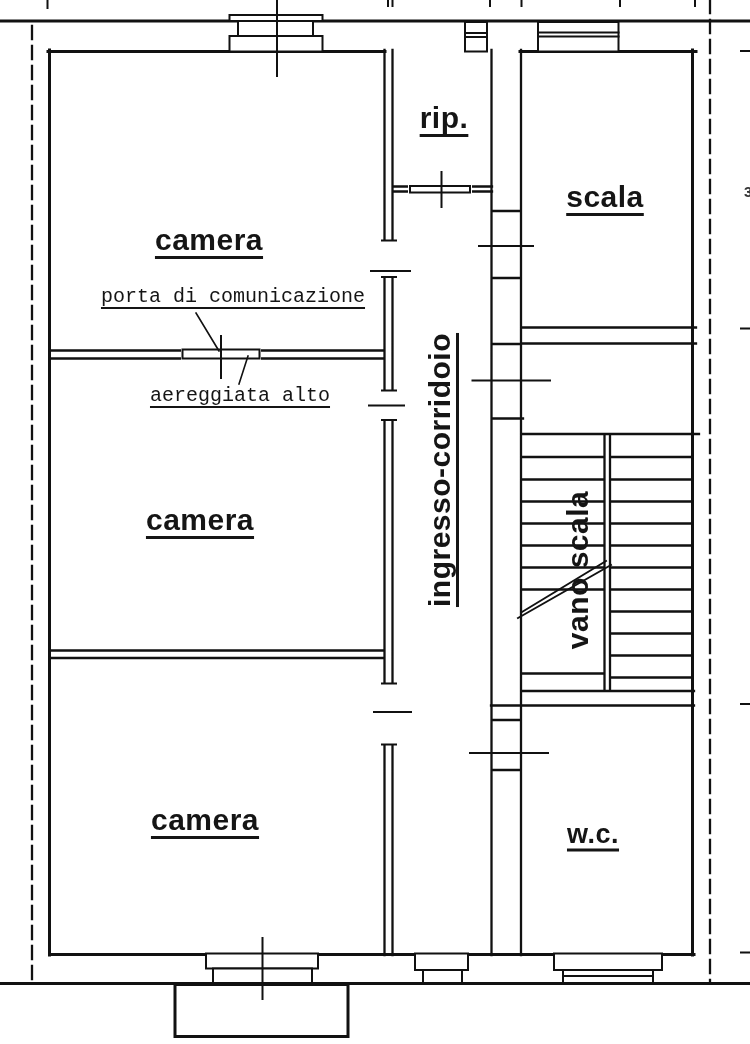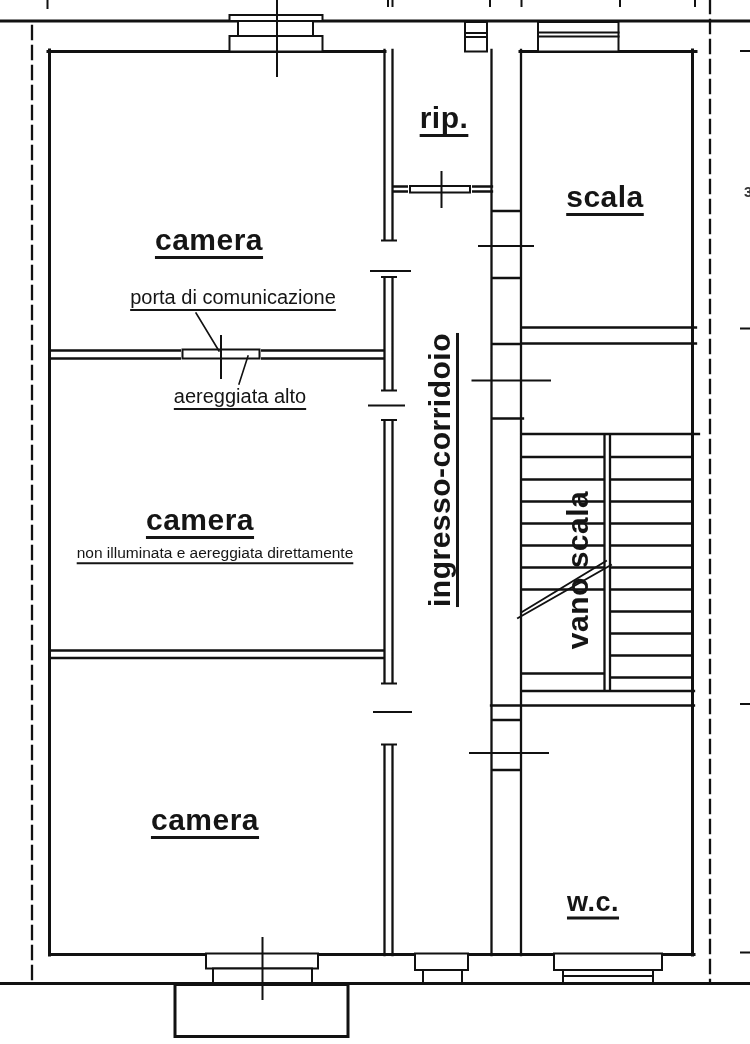--- a/index.html
+++ b/index.html
@@ -12,21 +12,21 @@
   .lbl{
     position:absolute;transform:translate(-50%,-50%);
     white-space:nowrap;color:#151515;line-height:1;
   }
   .room{
     font-weight:bold;font-size:30px;letter-spacing:0.5px;
     text-decoration:underline;text-decoration-thickness:2.5px;text-underline-offset:6px;
   }
   .ann{
     font-size:20px;
-    text-decoration:underline;text-decoration-thickness:1.8px;text-underline-offset:5px;
+    text-decoration:underline;text-decoration-thickness:1.8px;text-underline-offset:5px;font-family:Liberation Mono, monospace;
   }
   .small-ann{
     font-size:15.5px;
     text-decoration:underline;text-decoration-thickness:1.5px;text-underline-offset:4px;
   }
   .rot{transform:translate(-50%,-50%) rotate(-90deg);}
   .rot-nounder{text-decoration:none;}
   .wc{font-size:27px;}
   .dimfrag{
     position:absolute;font-size:15px;font-weight:bold;color:#333;
@@ -101,29 +101,28 @@
   </svg>
 
   <div class="lbl room" style="left:209px;top:240px;">camera</div>
 
   <div class="lbl ann" style="left:233px;top:297px;">porta di comunicazione</div>
 
   <div class="lbl ann" style="left:240px;top:396px;">aereggiata alto</div>
 
   <div class="lbl room" style="left:200px;top:520px;">camera</div>
 
-  <div class="lbl small-ann" style="left:215px;top:553px;">non illuminata e aereggiata direttamente</div>
 
   <div class="lbl room" style="left:205px;top:820px;">camera</div>
 
   <div class="lbl room" style="left:444px;top:118px;">rip.</div>
 
   <div class="lbl room" style="left:605px;top:197px;">scala</div>
 
   <div class="lbl room rot" style="left:440px;top:470px;">ingresso-corridoio</div>
 
   <div class="lbl room rot rot-nounder" style="left:578px;top:570px;">vano scala</div>
 
-  <div class="lbl room wc" style="left:593px;top:902px;">w.c.</div>
+  <div class="lbl room wc" style="left:593px;top:834px;">w.c.</div>
 
   <div class="dimfrag" style="left:744px;top:183px;">3</div>
 
 </div>
 
 </body></html>

